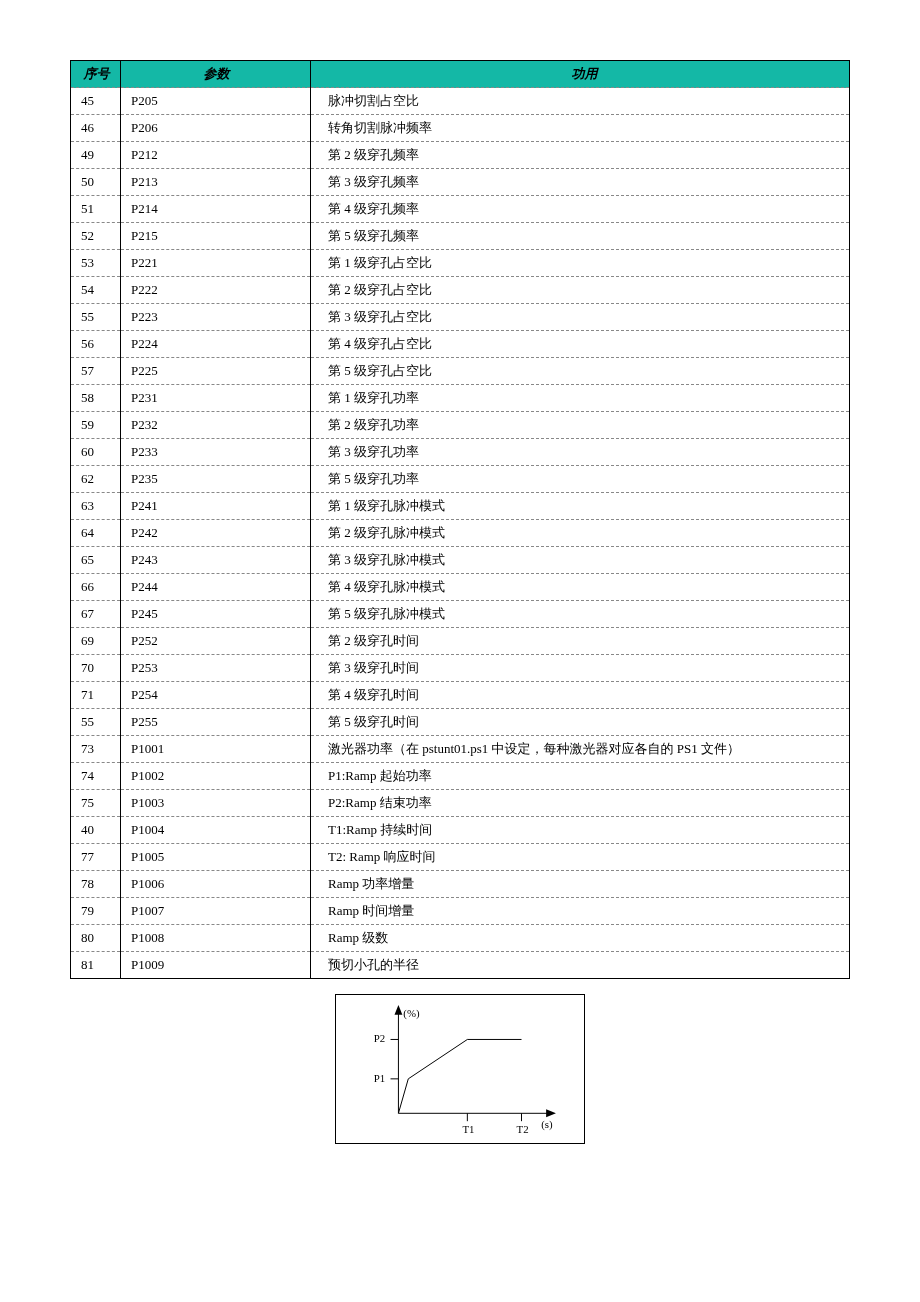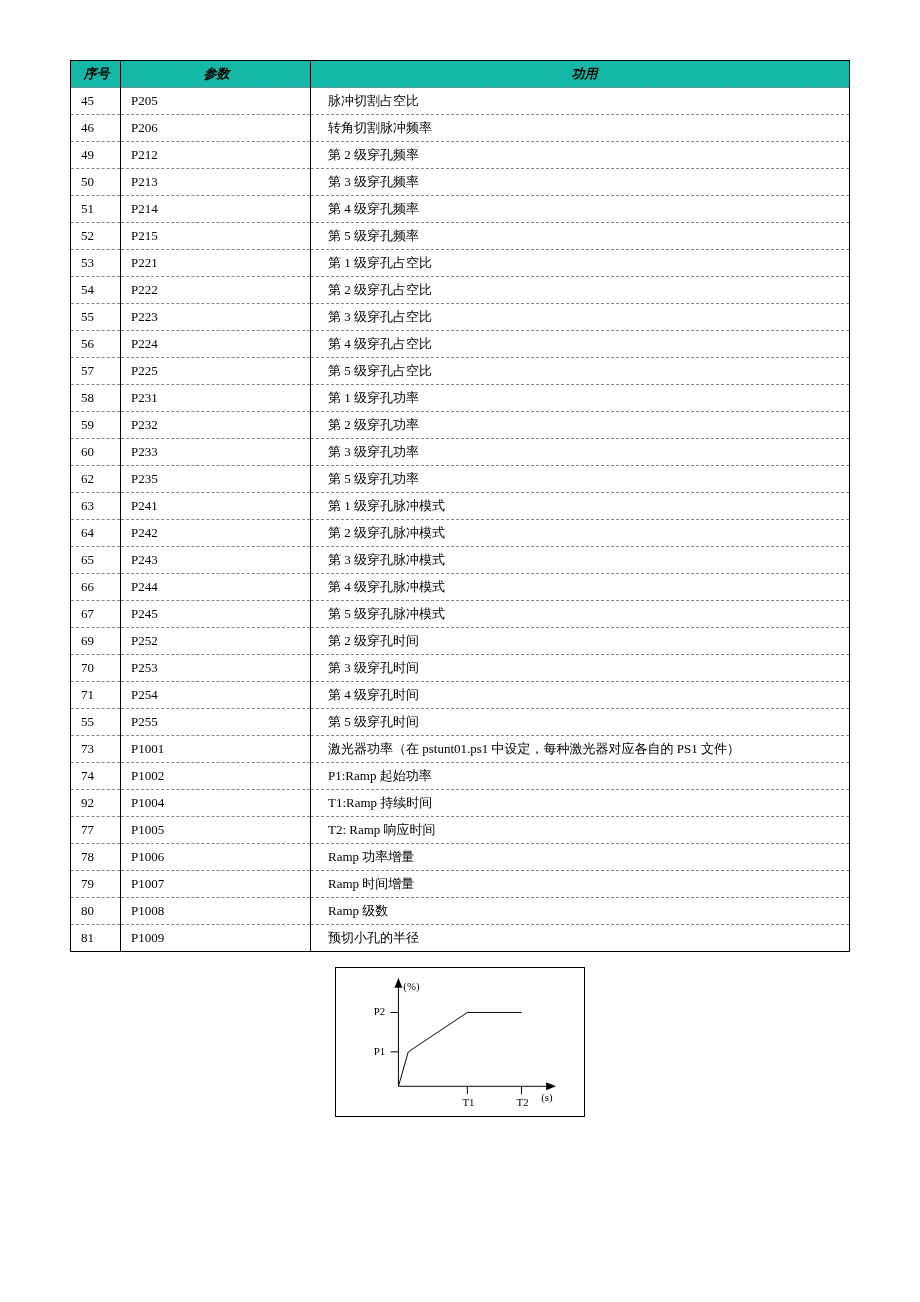--- a/index.html
+++ b/index.html
@@ -208,21 +208,26 @@
         <td class="col-seq">73</td>
         <td class="col-param">P1001</td>
         <td class="col-func">激光器功率（在 pstunt01.ps1 中设定，每种激光器对应各自的 PS1 文件）</td>
       </tr>
       <tr>
         <td class="col-seq">74</td>
         <td class="col-param">P1002</td>
         <td class="col-func">P1:Ramp 起始功率</td>
       </tr>
       <tr>
-        <td class="col-seq">92</td>
+        <td class="col-seq">75</td>
+        <td class="col-param">P1003</td>
+        <td class="col-func">P2:Ramp 结束功率</td>
+      </tr>
+      <tr>
+        <td class="col-seq">40</td>
         <td class="col-param">P1004</td>
         <td class="col-func">T1:Ramp 持续时间</td>
       </tr>
       <tr>
         <td class="col-seq">77</td>
         <td class="col-param">P1005</td>
         <td class="col-func">T2: Ramp 响应时间</td>
       </tr>
       <tr>
         <td class="col-seq">78</td>

